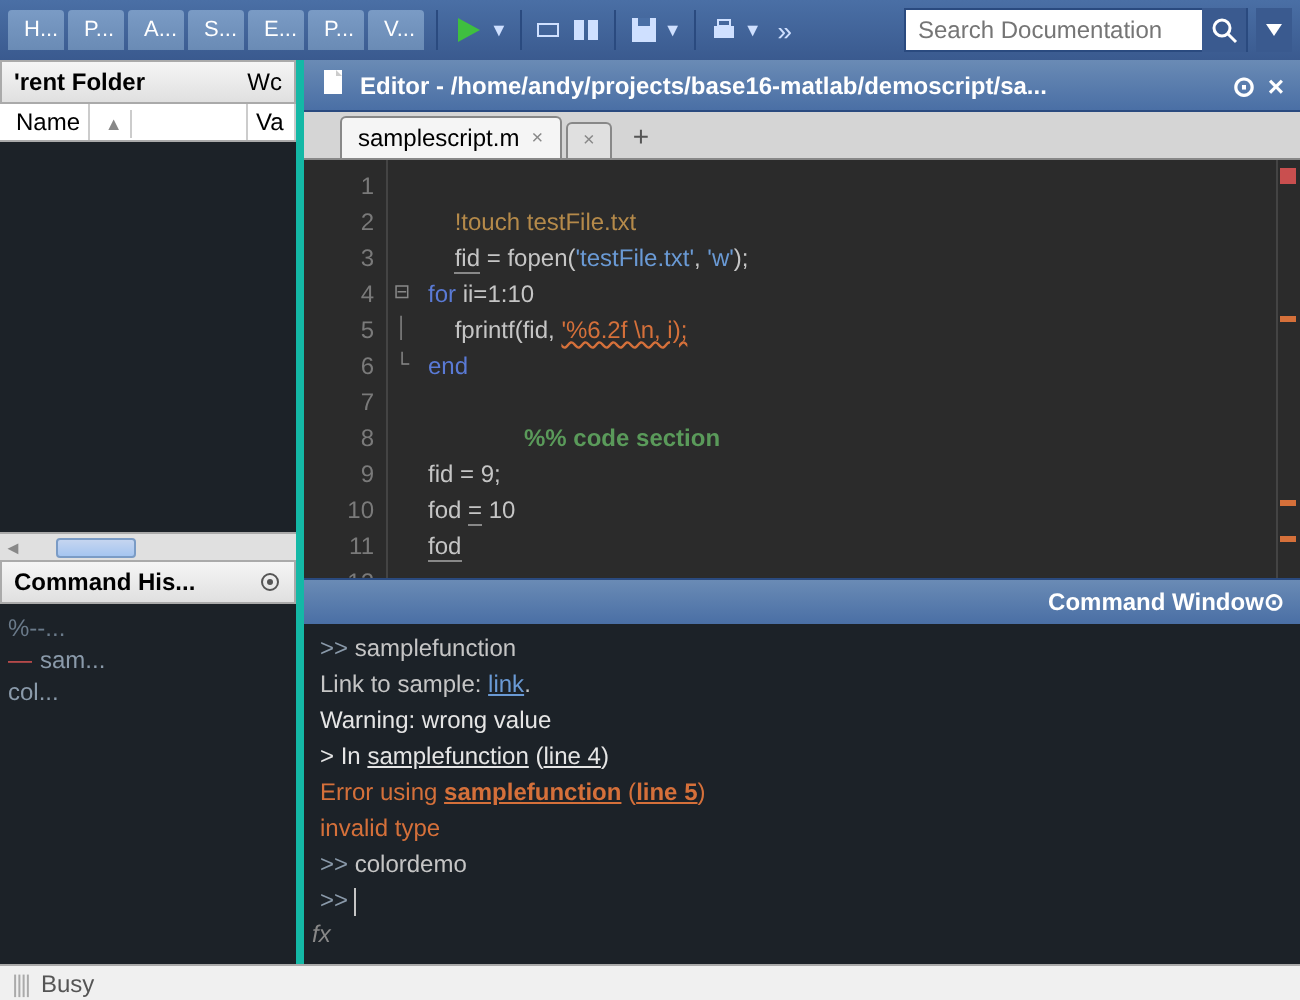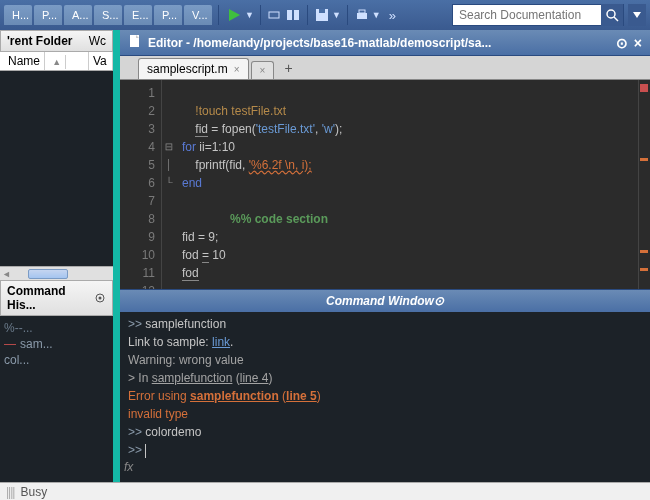--- a/index.html
+++ b/index.html
@@ -8,21 +8,21 @@
 .toolbar-tab { background:linear-gradient(#7a9bc5,#6a8bb5); color:#fff; padding:4px 8px; font-size:11px; border-radius:2px 2px 0 0; cursor:pointer; max-width:28px; overflow:hidden; white-space:nowrap; }
 .toolbar-sep { width:1px; height:20px; background:#2a4a7f; margin:0 4px; }
 .run-btn { width:18px; height:18px; display:flex; align-items:center; justify-content:center; }
 .tb-icon { width:16px; height:16px; display:flex; align-items:center; justify-content:center; cursor:pointer; }
 .search-box { margin-left:auto; display:flex; align-items:center; background:#fff; border:1px solid #2a4a7f; height:22px; }
 .search-box input { border:none; padding:2px 6px; width:148px; outline:none; font-size:12px; color:#888; }
 .search-icon { width:22px; height:22px; background:#3a5a8f; display:flex; align-items:center; justify-content:center; }
 .dropdown-arrow { width:18px; height:22px; background:#3a5a8f; display:flex; align-items:center; justify-content:center; margin-left:2px; }
 
 .main { display:flex; height:452px; }
-.left-col { width:120px; display:flex; flex-direction:column; border-right:7px solid #14b8a6; }
+.left-col { width:152px; display:flex; flex-direction:column; border-right:4px solid #14b8a6; }
 .panel-header { background:linear-gradient(#f5f5f5,#e0e0e0); border:1px solid #aaa; padding:3px 6px; font-size:11px; font-weight:bold; display:flex; align-items:center; justify-content:space-between; }
 .panel-header .gear { width:12px; height:12px; }
 .folder-panel { flex:0 0 250px; display:flex; flex-direction:column; }
 .folder-hdr-row { display:flex; background:#ffffff; border-bottom:1px solid #aaa; font-size:11px; }
 .folder-hdr-row span { padding:2px 4px; border-right:1px solid #ccc; }
 .folder-body { flex:1; background:#1c2228; }
 .folder-scroll { height:14px; background:#e0e0e0; border-top:1px solid #aaa; display:flex; align-items:center; }
 .folder-scroll .thumb { width:40px; height:10px; background:linear-gradient(#c5d5f0,#a5c5f0); border:1px solid #7a9bc5; margin-left:15px; border-radius:2px; }
 .hist-panel { flex:1; display:flex; flex-direction:column; }
 .hist-body { flex:1; background:#1c2228; padding:4px; font-family:Consolas,monospace; font-size:12px; line-height:16px; }
@@ -53,26 +53,26 @@
 .c-str { color:#6a9ad5; }
 .c-key { color:#5a7ad5; }
 .c-err { color:#d5703a; text-decoration:underline wavy #d5703a; }
 .c-sec { color:#5a9a5a; font-weight:bold;margin-left:48px; }
 .und { border-bottom:1px solid #888; }
 .err-strip { width:12px; background:#2b2b2b; border-left:1px solid #444; position:relative; }
 .err-mark { position:absolute; right:2px; width:8px; height:3px; }
 .err-sq { background:#c94f4f; }
 .err-ln { background:#d5703a; }
 
-.cmdwin-hdr { background:linear-gradient(#6a8bb5,#4a6fa5); color:#fff; padding:4px 8px; font-size:12px; font-weight:bold; display:flex; justify-content:center; border-top:1px solid #2a4a7f;font-style:italic; }
+.cmdwin-hdr { background:linear-gradient(#6a8bb5,#4a6fa5); color:#fff; padding:4px 8px; font-size:12px; font-weight:bold; display:flex; justify-content:flex-end; border-top:1px solid #2a4a7f; }
 .cmdwin-body { background:#1c2228; padding:3px 8px; font-family:Consolas,monospace; font-size:13px; line-height:18px; height:170px; overflow:hidden; position:relative; }
 .cw-line { white-space:pre; color:#c5c5c5; }
 .cw-prompt { color:#8a9aaa; }
 .cw-link { color:#6a9ad5; text-decoration:underline; cursor:pointer; }
-.cw-warn { color:#a3a3a3; }
+.cw-warn { color:#e5e5e5; }
 .cw-warn .und2 { text-decoration:underline; }
 .cw-err { color:#d5703a; }
 .cw-err .und2 { text-decoration:underline; font-weight:bold; }
 .cw-fx { position:absolute; left:4px; bottom:6px; color:#888; font-style:italic; }
 .cw-cursor { border-left:1px solid #c5c5c5; display:inline-block; height:14px; vertical-align:middle; }
 
 .status { height:18px; background:#f0f0f0; border-top:1px solid #aaa; display:flex; align-items:center; padding:0 6px; font-size:11px; color:#555; gap:6px; }
 .status .bars { letter-spacing:-1px; color:#aaa; }
 </style>
 </head>

